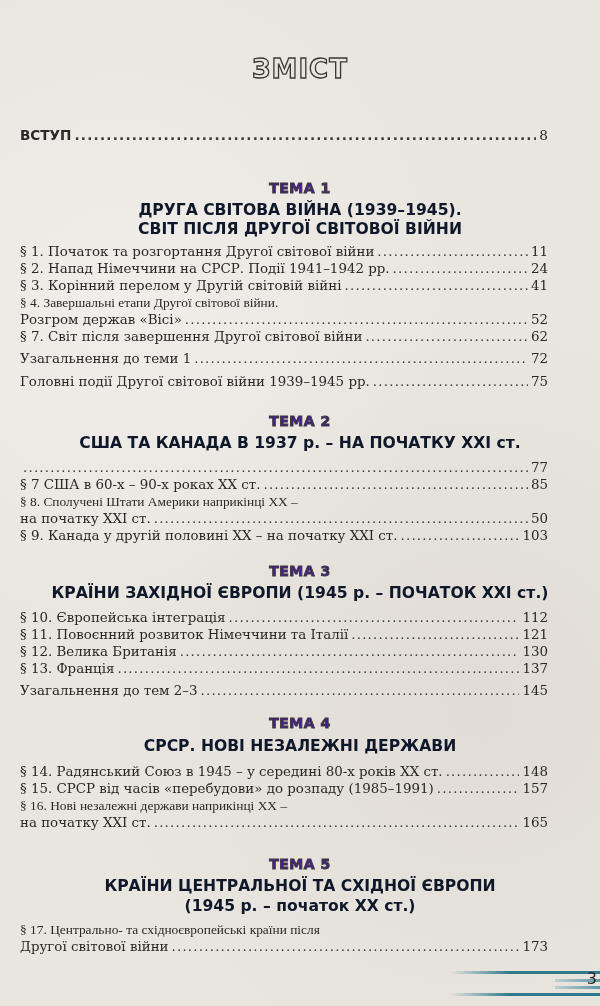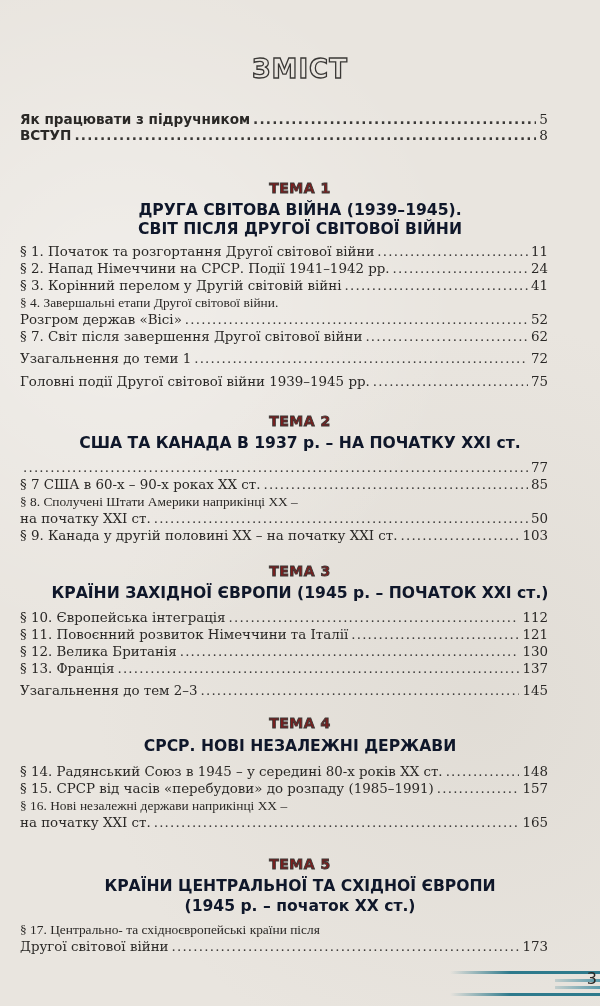--- a/index.html
+++ b/index.html
@@ -46,21 +46,21 @@
   .toc-cont {
     position: absolute; left: 20px; width: 528px;
     font-family: Liberation Serif, serif; font-size: 13.4px; line-height: 16px;
     white-space: nowrap;
   }
 
   .tema-label {
     position: absolute; left: 0; width: 600px; text-align: center;
     font-family: "DejaVu Sans", sans-serif; font-weight: bold; font-size: 14px;
     letter-spacing: 0.5px;
-    color: #7f1d1d;
+    color: #4c1d95;
     -webkit-text-stroke: 0.9px #3a3836;
   }
   .tema-title {
     position: absolute; left: 0; width: 600px; text-align: center;
     font-family: "DejaVu Sans", sans-serif; font-weight: bold; font-size: 15.6px;
     line-height: 20px; color: #0f172a;
   }
 
   .page-number-bar { position: absolute; left: 440px; top: 966px; width: 160px; height: 40px; }
   .bar-line { position: absolute; height: 3px; right: 0; }
@@ -73,25 +73,20 @@
     font-family: "DejaVu Sans", sans-serif; font-size: 16px; color: #2a2826;
   }
 </style>
 </head>
 <body>
 
 <div class="page">
 
   <div class="main-title">ЗМІСТ</div>
 
-  <div class="toc-line sans" style="top:111px">
-    <span class="txt">Як працювати з підручником</span>
-    <span class="dots"></span>
-    <span class="pg">5</span>
-  </div>
   <div class="toc-line sans" style="top:127px">
     <span class="txt">ВСТУП</span>
     <span class="dots"></span>
     <span class="pg">8</span>
   </div>
 
   <div class="tema-label" style="top:180px">ТЕМА 1</div>
   <div class="tema-title" style="top:200px">ДРУГА СВІТОВА ВІЙНА (1939–1945).</div>
   <div class="tema-title" style="top:219px">СВІТ ПІСЛЯ ДРУГОЇ СВІТОВОЇ ВІЙНИ</div>
 

